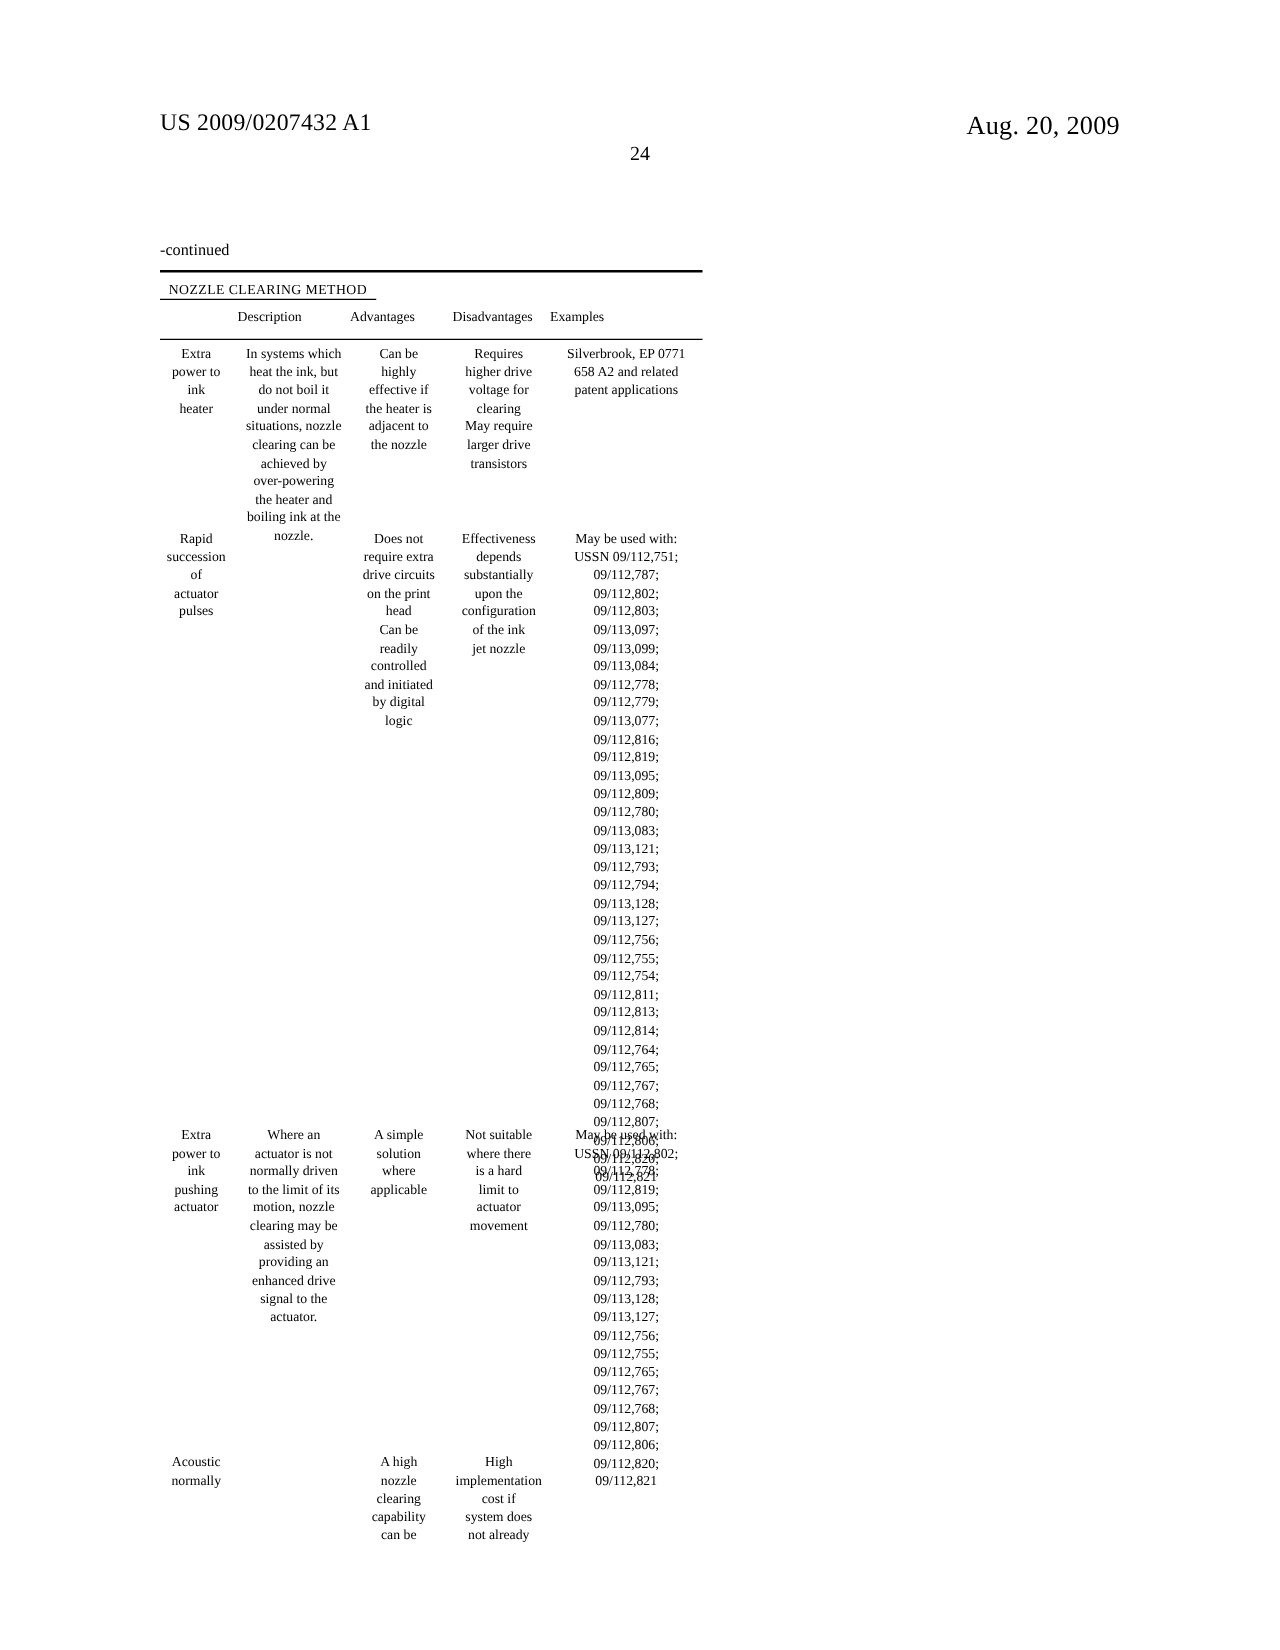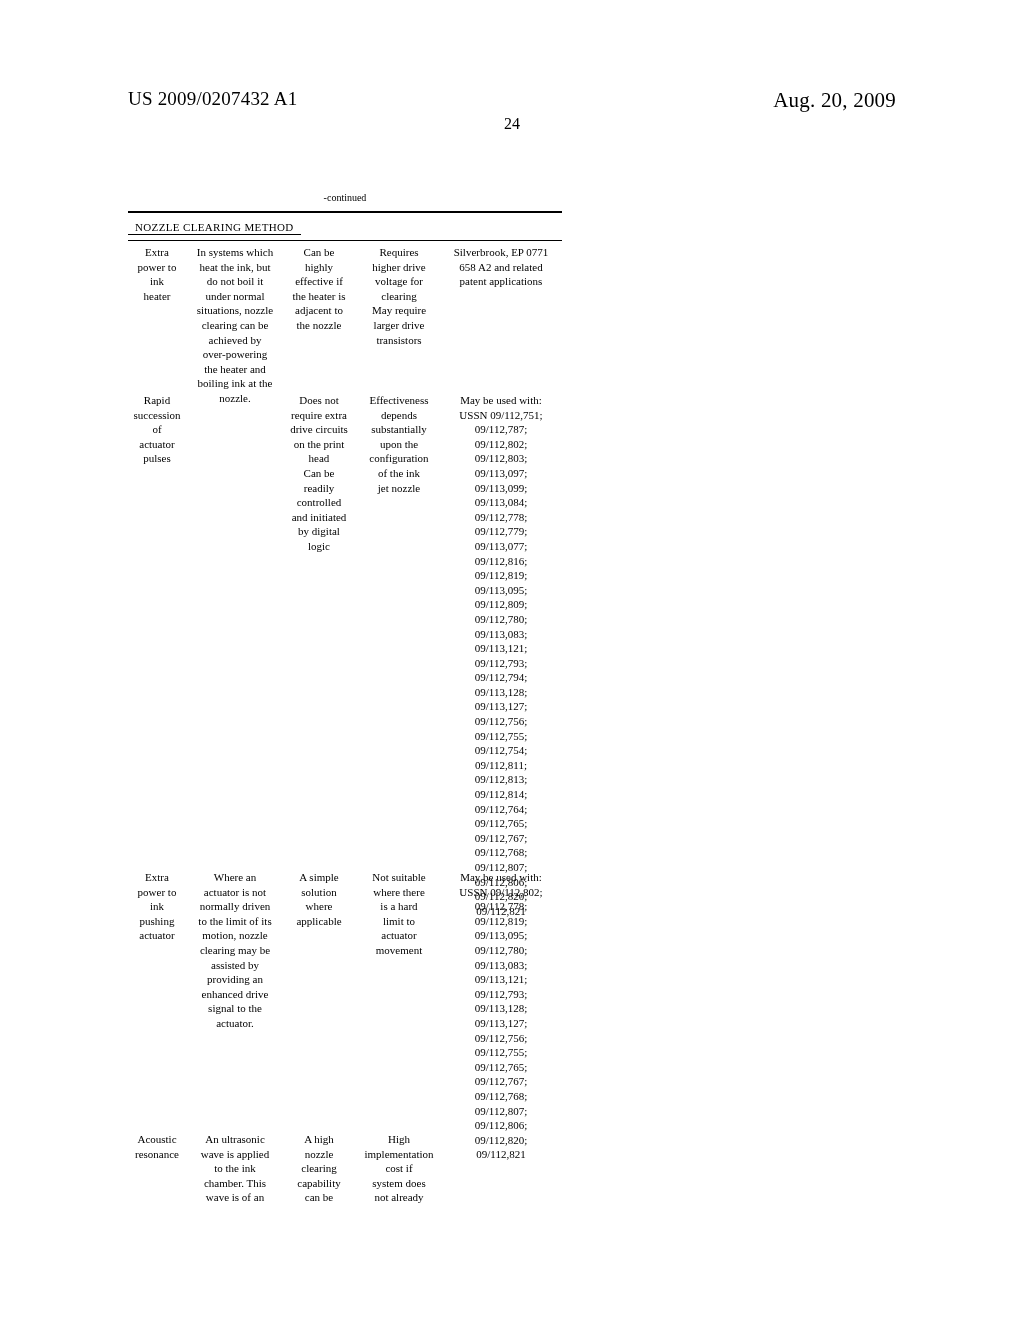--- a/index.html
+++ b/index.html
@@ -54,22 +54,21 @@
   }
 
   
   .table-block {
     position: absolute;
     left: 128px;
     top: 192px;
     width: 434px;
   }
   .continued {
-    text-align: center;
-    font-size: 10px;
+    font-size: 13px;
     margin-bottom: 8px;
   }
   .rule-thick {
     border-top: 2.2px solid #000;
     width: 100%;
     height: 0;
   }
   .rule-thin {
     border-top: 1.4px solid #000;
     width: 100%;
@@ -147,20 +146,27 @@
   <div class="table-block">
 
     <div class="continued">-continued</div>
 
     <div class="rule-thick"></div>
 
     <div class="group-title-row">
       <span class="group-title">NOZZLE CLEARING METHOD</span>
     </div>
 
+    <div class="col-head-row">
+      <div class="col-head c-method"></div>
+      <div class="col-head c-desc">Description</div>
+      <div class="col-head c-adv">Advantages</div>
+      <div class="col-head c-dis">Disadvantages</div>
+      <div class="col-head c-ex">Examples</div>
+    </div>
 
     <div class="rule-thin"></div>
 
     <div class="rows">
 
       <div class="row row-1">
         <div class="cell c-method">Extra
 power to
 ink
 heater</div>
@@ -299,26 +305,21 @@
 09/112,767;
 09/112,768;
 09/112,807;
 09/112,806;
 09/112,820;
 09/112,821</div>
       </div>
 
       <div class="row row-4">
         <div class="cell c-method">Acoustic
-resonance</div>
-        <div class="cell c-desc">An ultrasonic
-wave is applied
-to the ink
-chamber. This
-wave is of an</div>
+normally</div>
         <div class="cell c-adv">A high
 nozzle
 clearing
 capability
 can be</div>
         <div class="cell c-dis">High
 implementation
 cost if
 system does
 not already</div>

